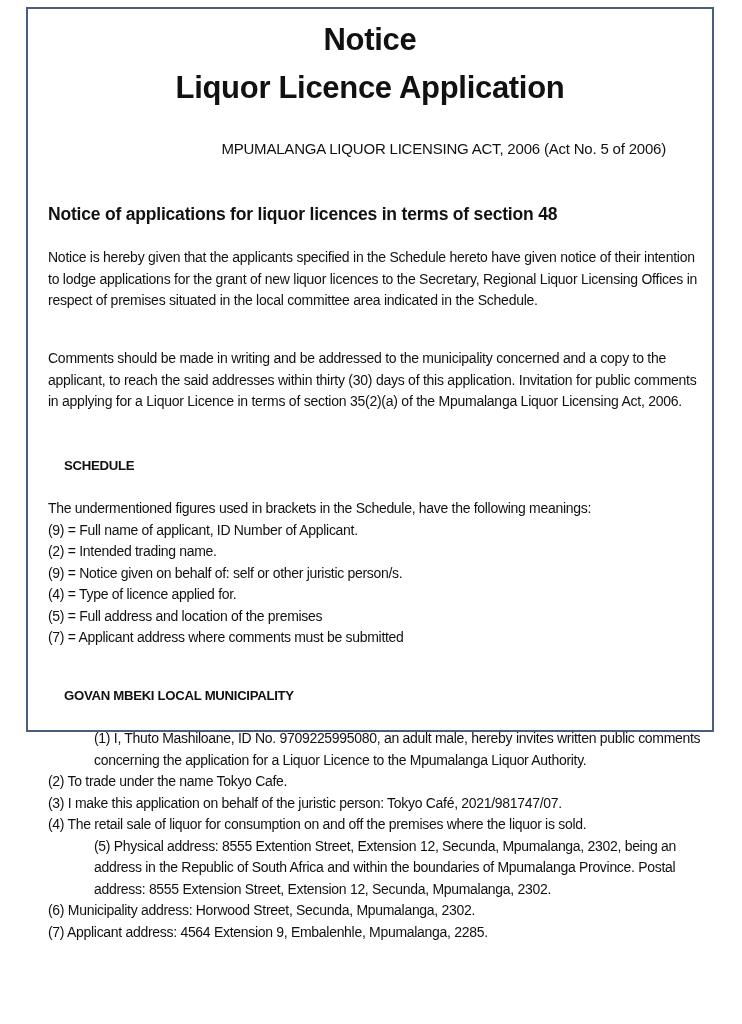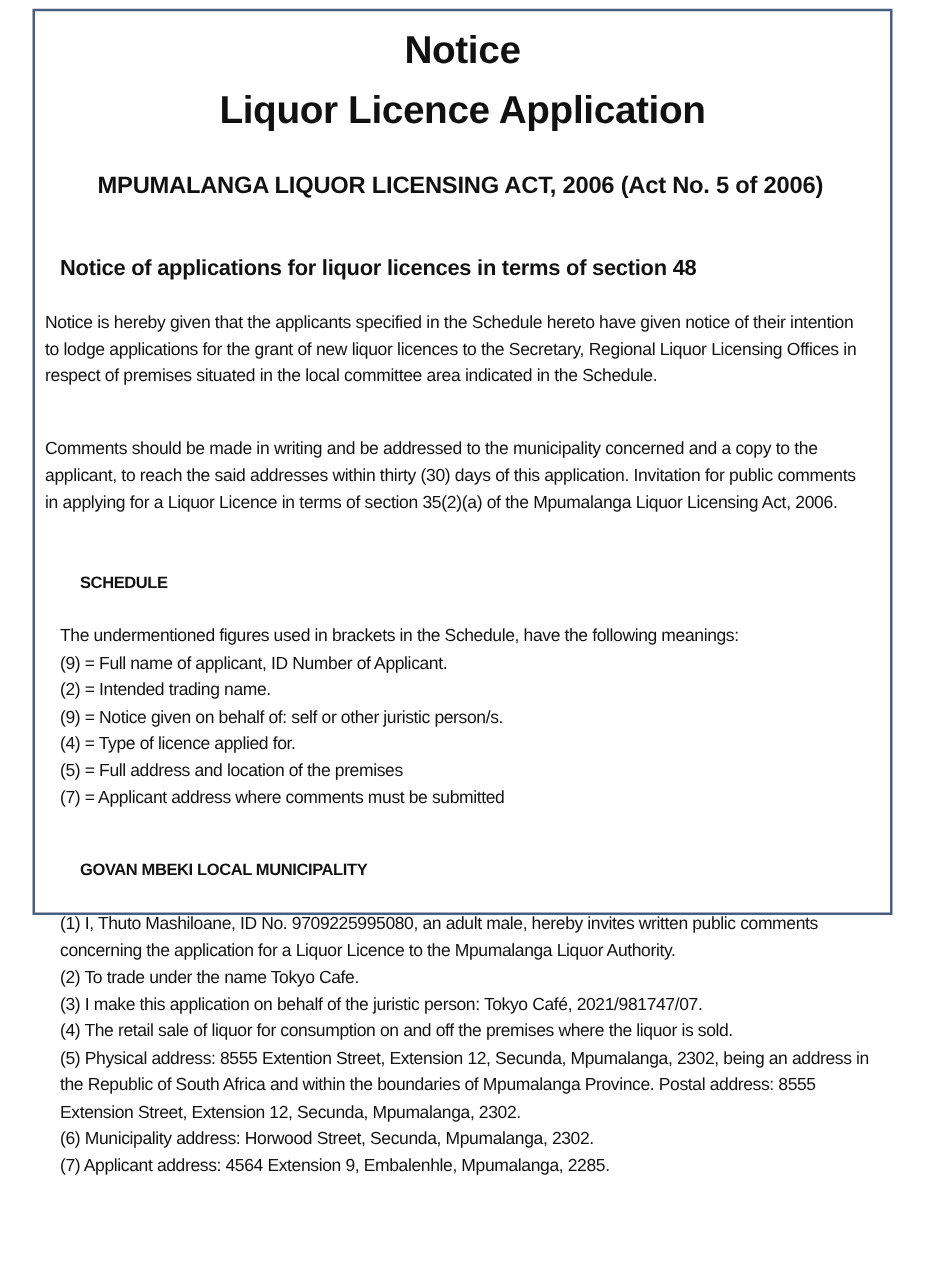--- a/index.html
+++ b/index.html
@@ -35,38 +35,38 @@
       line-height: 1;
       letter-spacing: -0.3px;
     }
     .title-1 { top: 15px; }
     .title-2 { top: 63px; }
     .act {
       position: absolute;
       left: 50px;
       width: 588px;
       top: 127px;
-      text-align: left;
-      font-weight: bold;
-      font-size: 19px;
+      text-align: right;
+      font-weight: normal;
+      font-size: 15px;
       line-height: 25px;
       letter-spacing: -0.2px;
     }
     .subheading {
       position: absolute;
       left: 20px;
       top: 194px;
       font-weight: bold;
       font-size: 17.5px;
       line-height: 22px;
       letter-spacing: -0.2px;
     }
     .para {
       position: absolute;
-      left: 8px;
+      left: 20px;
       width: 660px;
       font-size: 14px;
       line-height: 21.5px;
       letter-spacing: -0.25px;
     }
     .para-1 { top: 238px; }
     .para-2 { top: 339px; }
     .section-label {
       position: absolute;
       left: 36px;
@@ -81,21 +81,21 @@
       position: absolute;
       left: 20px;
       width: 664px;
       font-size: 14px;
       line-height: 21.5px;
       letter-spacing: -0.3px;
     }
     .schedule-list { top: 489px; }
     .app-list { top: 719px; }
     .list div { white-space: nowrap; }
-    .list .wrap { white-space: normal; }
+    .list .wrap { white-space: normal; margin-left: 46px; }
   </style>
 </head>
 <body>
 
 <div class="notice-box">
   <div class="title title-1">Notice</div>
   <div class="title title-2">Liquor Licence Application</div>
   <div class="act">MPUMALANGA LIQUOR LICENSING ACT, 2006 (Act No. 5 of 2006)</div>
   <div class="subheading">Notice of applications for liquor licences in terms of section 48</div>
 

